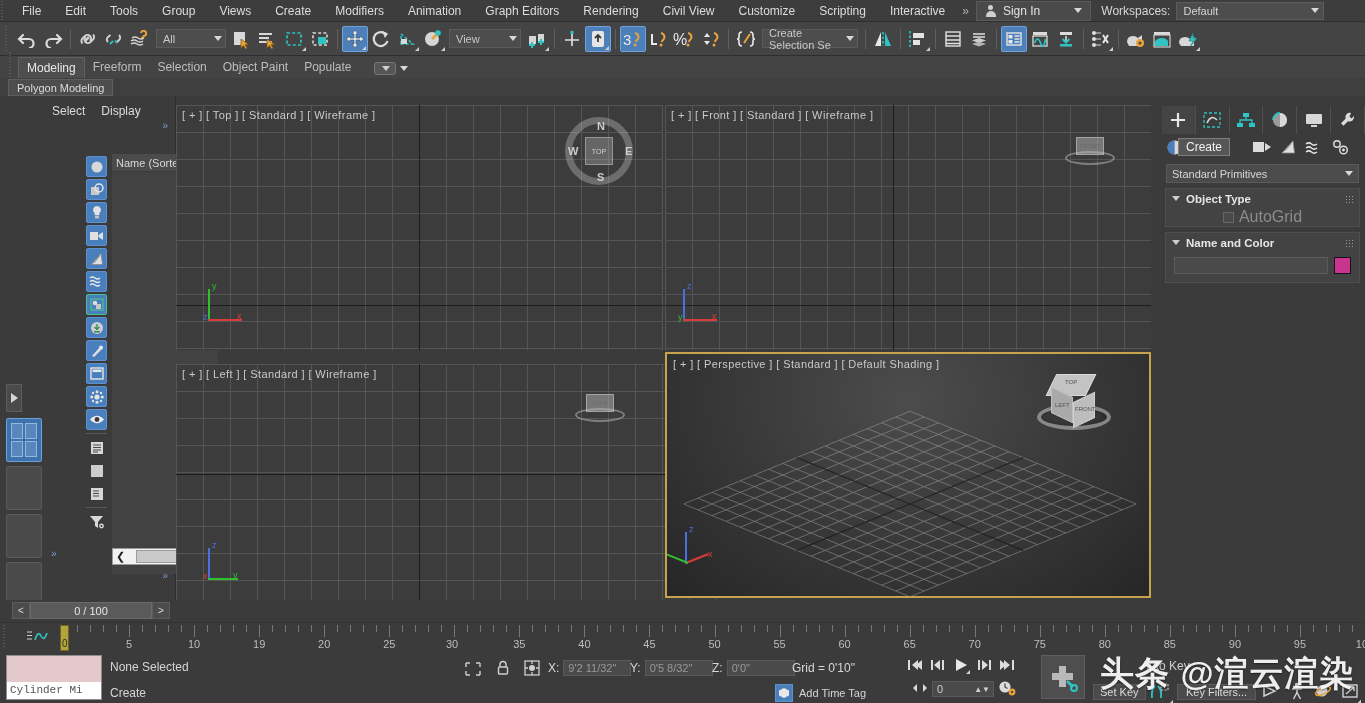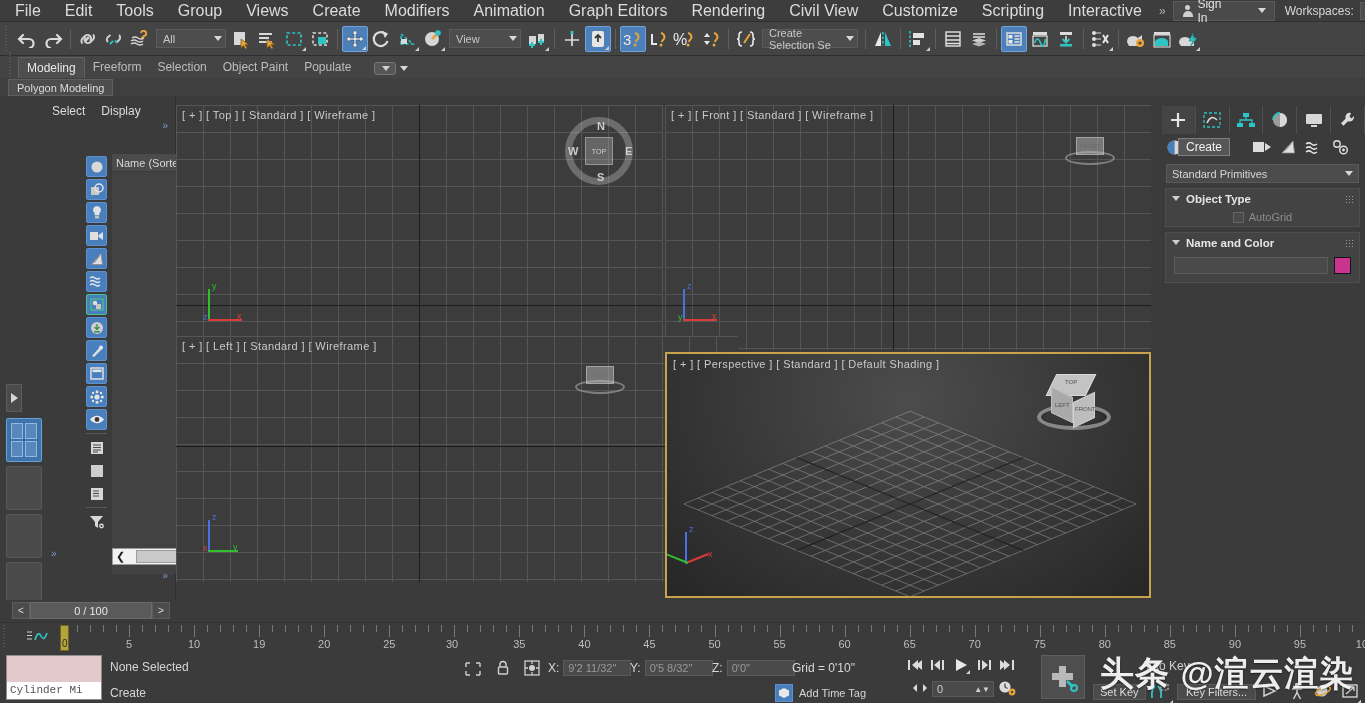--- a/index.html
+++ b/index.html
@@ -13,21 +13,21 @@
     user-select: none;
   }
   #app { position: relative; width: 1365px; height: 703px; }
 
   
   .menubar {
     position: absolute; left: 0; top: 0; width: 1365px; height: 22px;
     background: #3d3d3d; display: flex; align-items: center;
     border-bottom: 1px solid #2e2e2e;
   }
-  .menu-item { padding: 0 12px; line-height: 22px; font-size: 16px; color: #dcdcdc; white-space: nowrap; }
+  .menu-item { padding: 0 12px; line-height: 22px; font-size: 12px; color: #dcdcdc; white-space: nowrap; }
   .menu-chevrons { padding: 0 5px; color: #b0b0b0; font-size: 12px; }
   .signin {
     display: flex; align-items: center; gap: 6px; background: #4a4a4a;
     height: 20px; padding: 0 8px; margin-left: 2px; border: 1px solid #5a5a5a; justify-content: flex-end;
   }
   .signin-label { font-size: 12px; color: #e2e2e2; }
   .avatar-glyph { width: 12px; height: 12px; position: relative; }
   .avatar-glyph::before { content: ""; position: absolute; left: 3.5px; top: 0; width: 5px; height: 5px; border-radius: 50%; background: #cfcfcf; }
   .avatar-glyph::after { content: ""; position: absolute; left: 1px; top: 6px; width: 10px; height: 6px; border-radius: 5px 5px 0 0; background: #cfcfcf; }
   .caret-dn { width: 0; height: 0; border-left: 4px solid transparent; border-right: 4px solid transparent; border-top: 5px solid #d8d8d8; }
@@ -178,21 +178,21 @@
   .rollout { margin: 5px 5px 0 5px; background: #434343; border: 1px solid #4e4e4e; }
   .ro-head { display: flex; align-items: center; gap: 6px; height: 19px; padding-left: 6px; position: relative; }
   .ro-head .tri { width: 0; height: 0; border-left: 4px solid transparent; border-right: 4px solid transparent;
                   border-top: 5px solid #cdcdcd; }
   .ro-head .ttl { font-size: 11.5px; font-weight: bold; color: #e6e6e6; }
   .ro-dots { position: absolute; right: 6px; top: 6px; width: 8px; height: 8px;
     background-image: radial-gradient(#9a9a9a 40%, transparent 41%);
     background-size: 3px 3px; }
   .autogrid { display: flex; align-items: center; justify-content: center; gap: 5px; height: 18px; }
   .autogrid .chk { width: 11px; height: 11px; background: #4a4a4a; border: 1px solid #666; }
-  .autogrid span { font-size: 11px; color: #8c8c8c; }
+  .autogrid span { font-size: 16px; color: #8c8c8c; }
   .btngrid { display: grid; grid-template-columns: 1fr 1fr; gap: 3px; padding: 3px 8px 7px 8px; }
   .objbtn { height: 17px; background: #4d4d4d; border: 1px solid #5c5c5c; border-radius: 2px;
             font-size: 11px; color: #dedede; display: flex; align-items: center; justify-content: center; }
   .namecolor { display: flex; align-items: center; gap: 6px; padding: 5px 8px 8px 8px; }
   .name-field { flex: 1; height: 17px; background: #4a4a4a; border: 1px solid #5b5b5b; }
   .color-sw { width: 17px; height: 17px; border: 1px solid #111; }
 
   
   .timeslider { position: absolute; left: 0; top: 600px; width: 1365px; height: 22px; background: #3b3b3b; }
   .ts-box { position: absolute; left: 12px; top: 2px; display: flex; align-items: center; }
@@ -729,21 +729,21 @@
       </div>
       <div class="tripod" style="left:10px; top:178px;">
         <div class="ax" style="left:8px; top:6px; width:2px; height:32px; background:#4a6fe0;"></div>
         <div class="ax" style="left:8px; top:36px; width:34px; height:2px; background:#d93b3b;"></div>
         <div class="lbl" style="left:12px; top:-2px; color:#4a6fe0;">z</div>
         <div class="lbl" style="left:37px; top:28px; color:#d93b3b;">x</div>
         <div class="lbl" style="left:3px; top:29px; color:#2fbf2f;">y</div>
       </div>
     </div>
 
-    <div class="vp vp-ortho" style="left:0; top:231px; width:562px; height:246px;">
+    <div class="vp vp-ortho" style="left:0; top:259px; width:562px; height:246px;">
       <div class="vp-axisline-v" style="left:243px"></div>
       <div class="vp-axisline-h" style="top:110px"></div>
       <div class="vp-label">[ + ] [ Left ] [ Standard ] [ Wireframe ]</div>
 
       <div class="minicube" style="left:404px; top:28px;">
         <div class="top">LEFT</div>
         <div class="ring"></div>
       </div>
       <div class="tripod" style="left:24px; top:178px;">
         <div class="ax" style="left:8px; top:6px; width:2px; height:32px; background:#4a6fe0;"></div>

